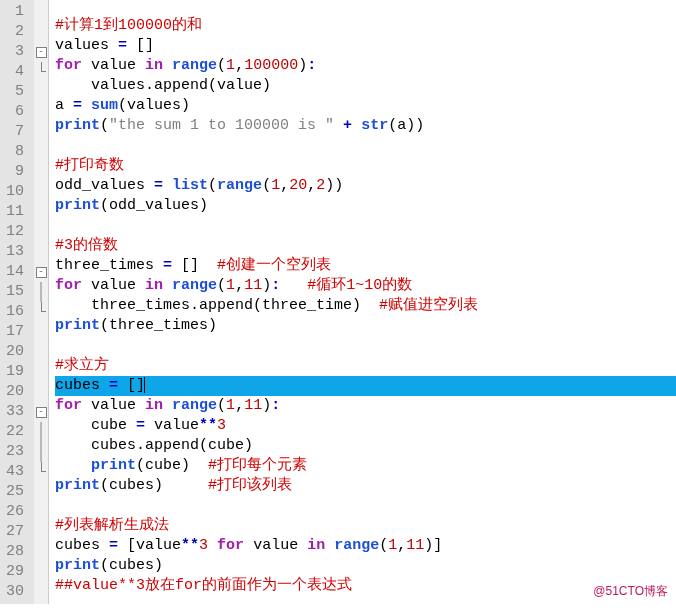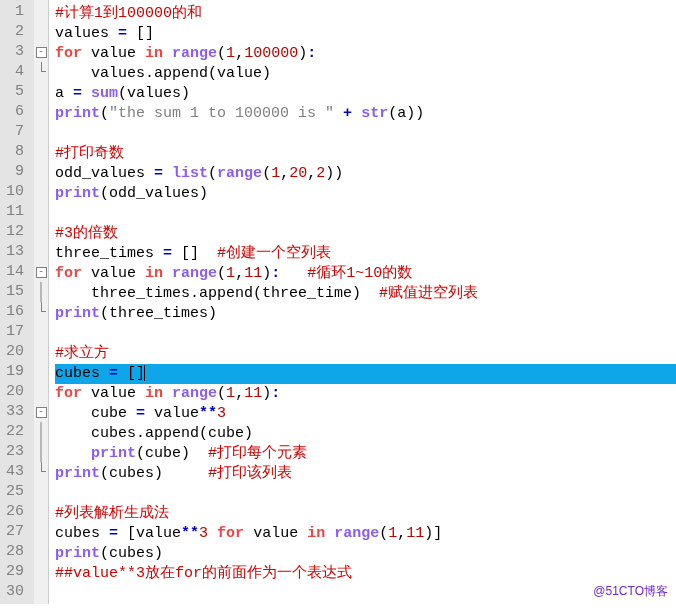--- a/index.html
+++ b/index.html
@@ -62,44 +62,44 @@
   }
   .fc .corner::after{
     content:"";
     position:absolute;
     left:0; bottom:0;
     width:5px; height:1px;
     background:#808080;
   }
   .code {
     flex: 1;
-    padding: 4px 0 2px 6px;
+    padding: 16px 0 2px 6px;
     position: relative;
   }
   .line {
     height: 20px;
     line-height: 20px;
     white-space: pre;
     position: relative;
   }
   .line.current {
     background: #0ea5e9;
   }
-  .kw { color: #ef4444; font-weight: bold; }
-  .bi { color: #8b5cf6; font-weight: bold; }
+  .kw { color: #a21caf; font-weight: bold; }
+  .bi { color: #1d4ed8; font-weight: bold; }
   .op { color: #0000c0; font-weight: bold; }
   .num { color: #c00000; }
   .str { color: #808080; }
   .cm { color: #d00000; }
   .nm { color: #000; }
   .watermark {
     position: absolute;
     right: 8px;
     bottom: 4px;
-    color: #6d28d9;
+    color: #be185d;
     font-size: 12px;
     font-family: sans-serif;
   }
   .caret {
     display:inline-block;
     width:1px; height:16px;
     background:#000;
     vertical-align:middle;
     margin-left:-1px;
   }

